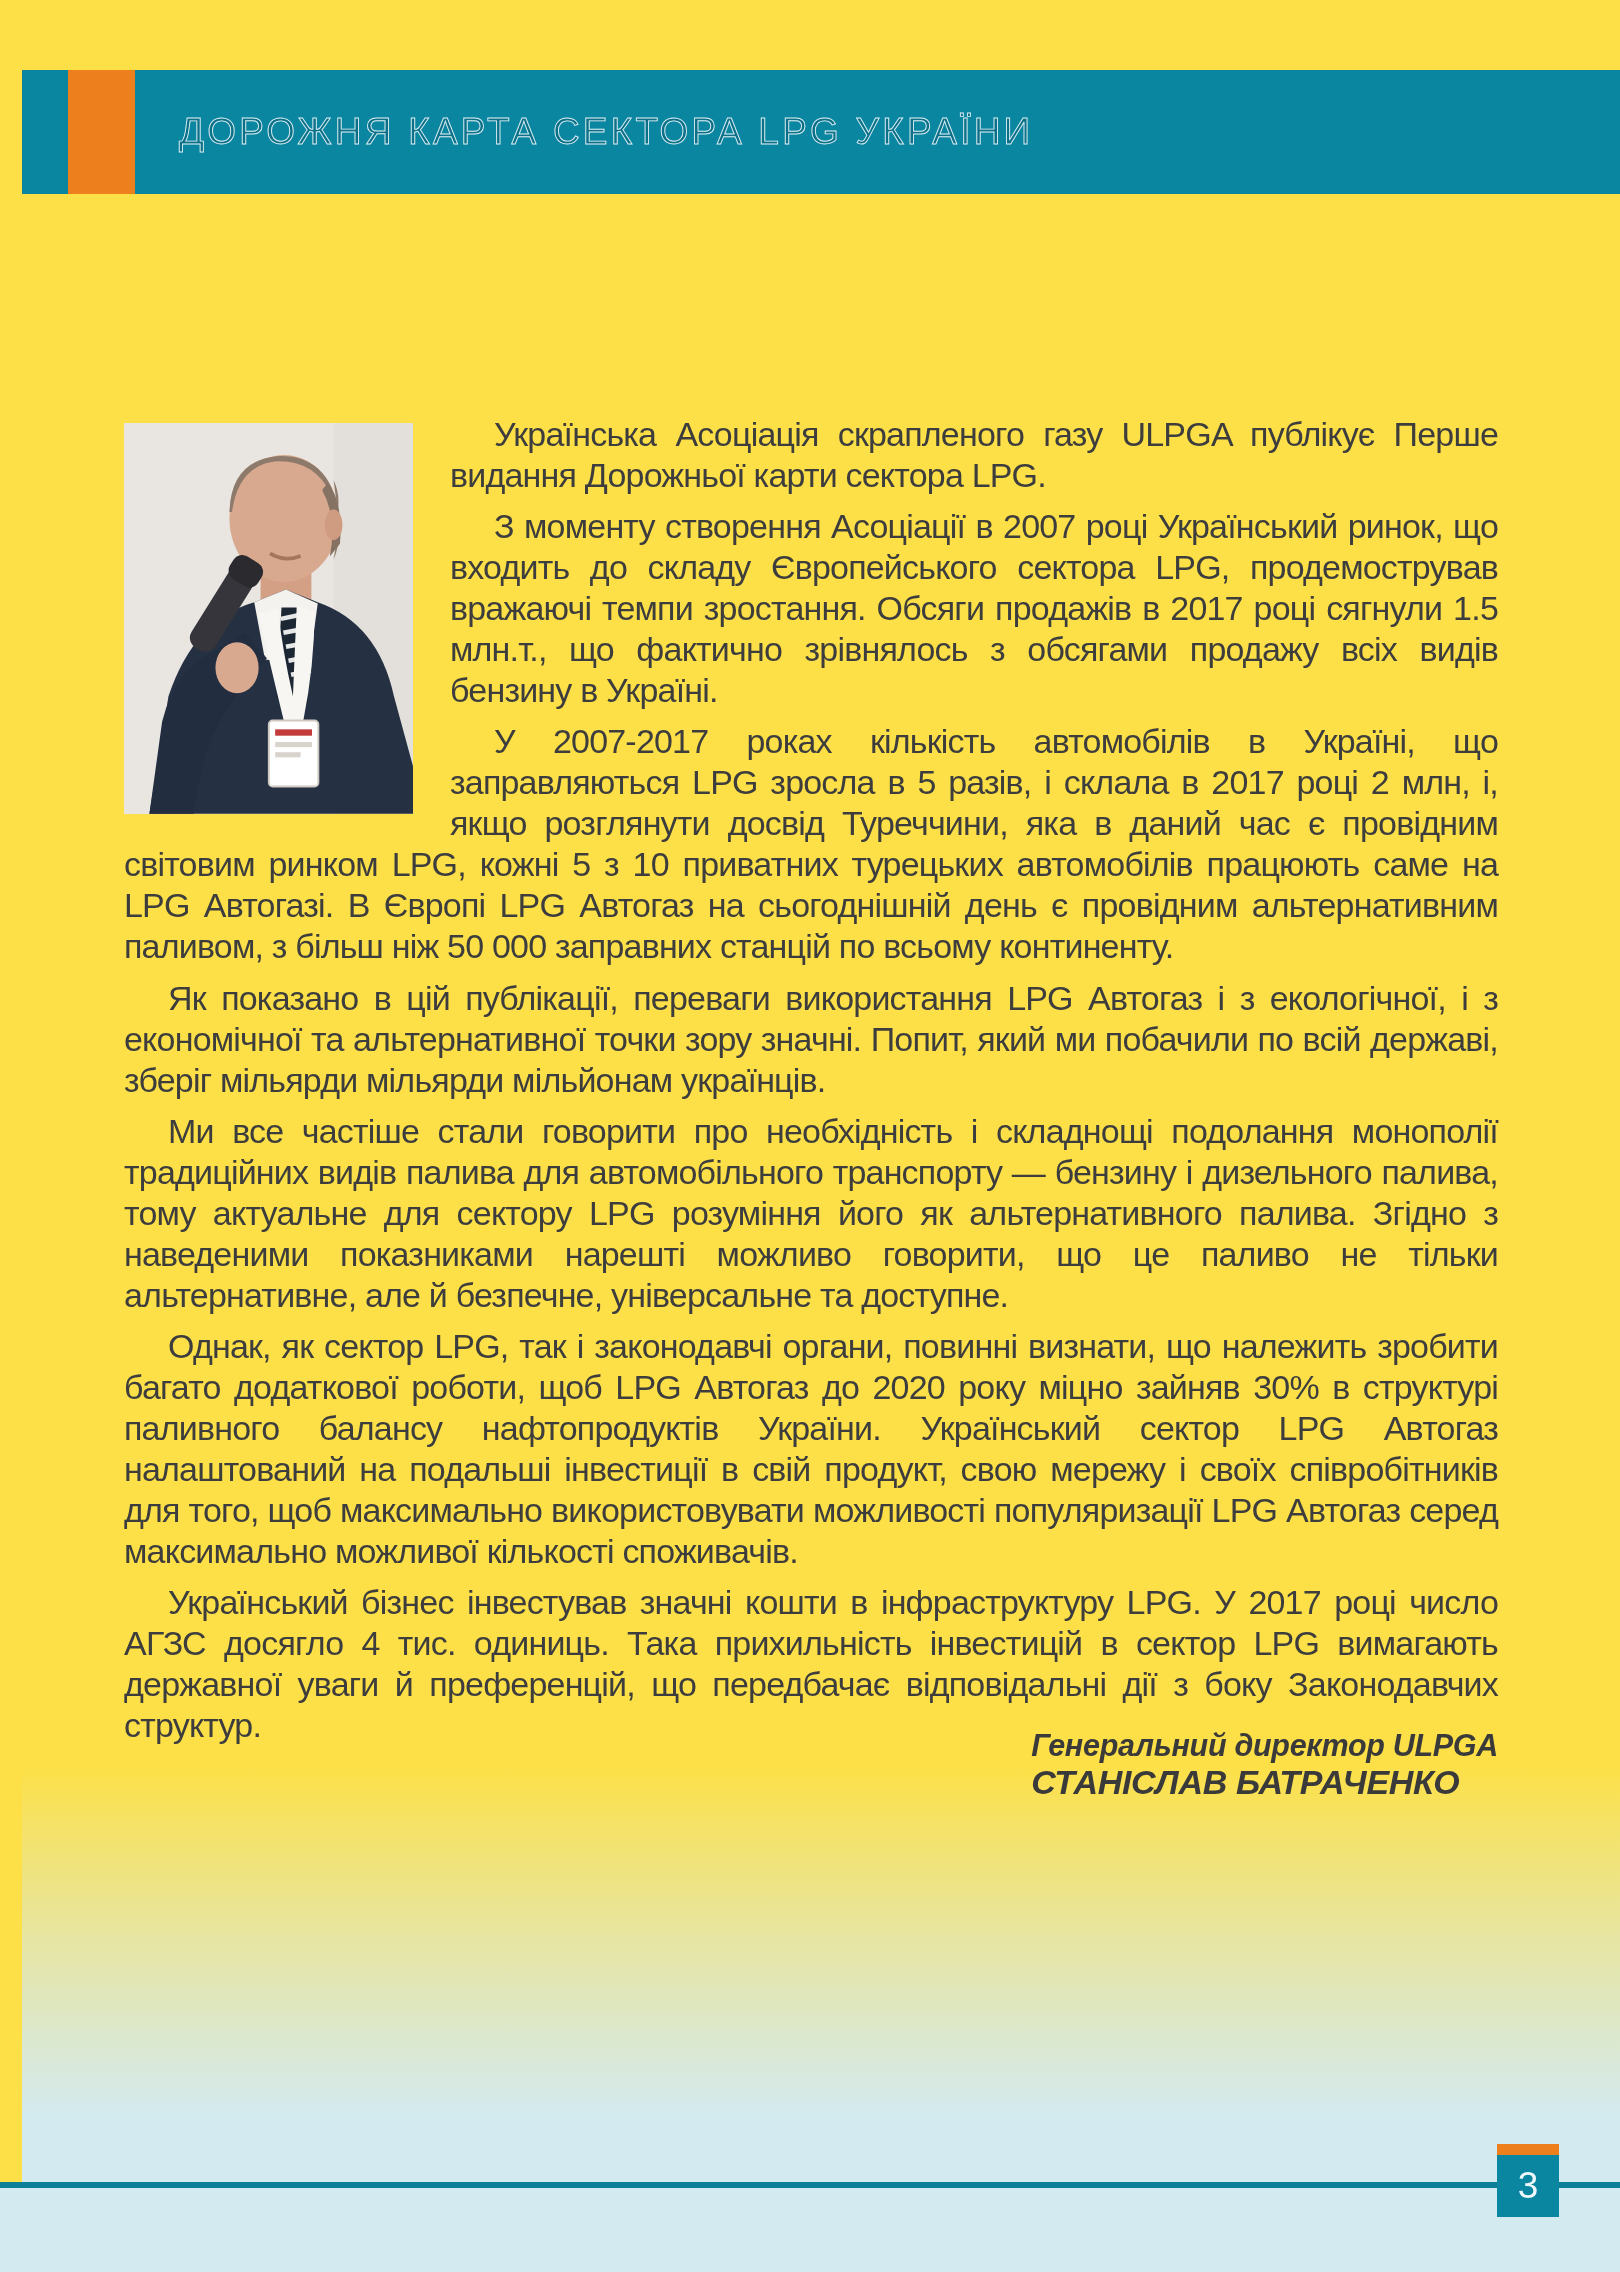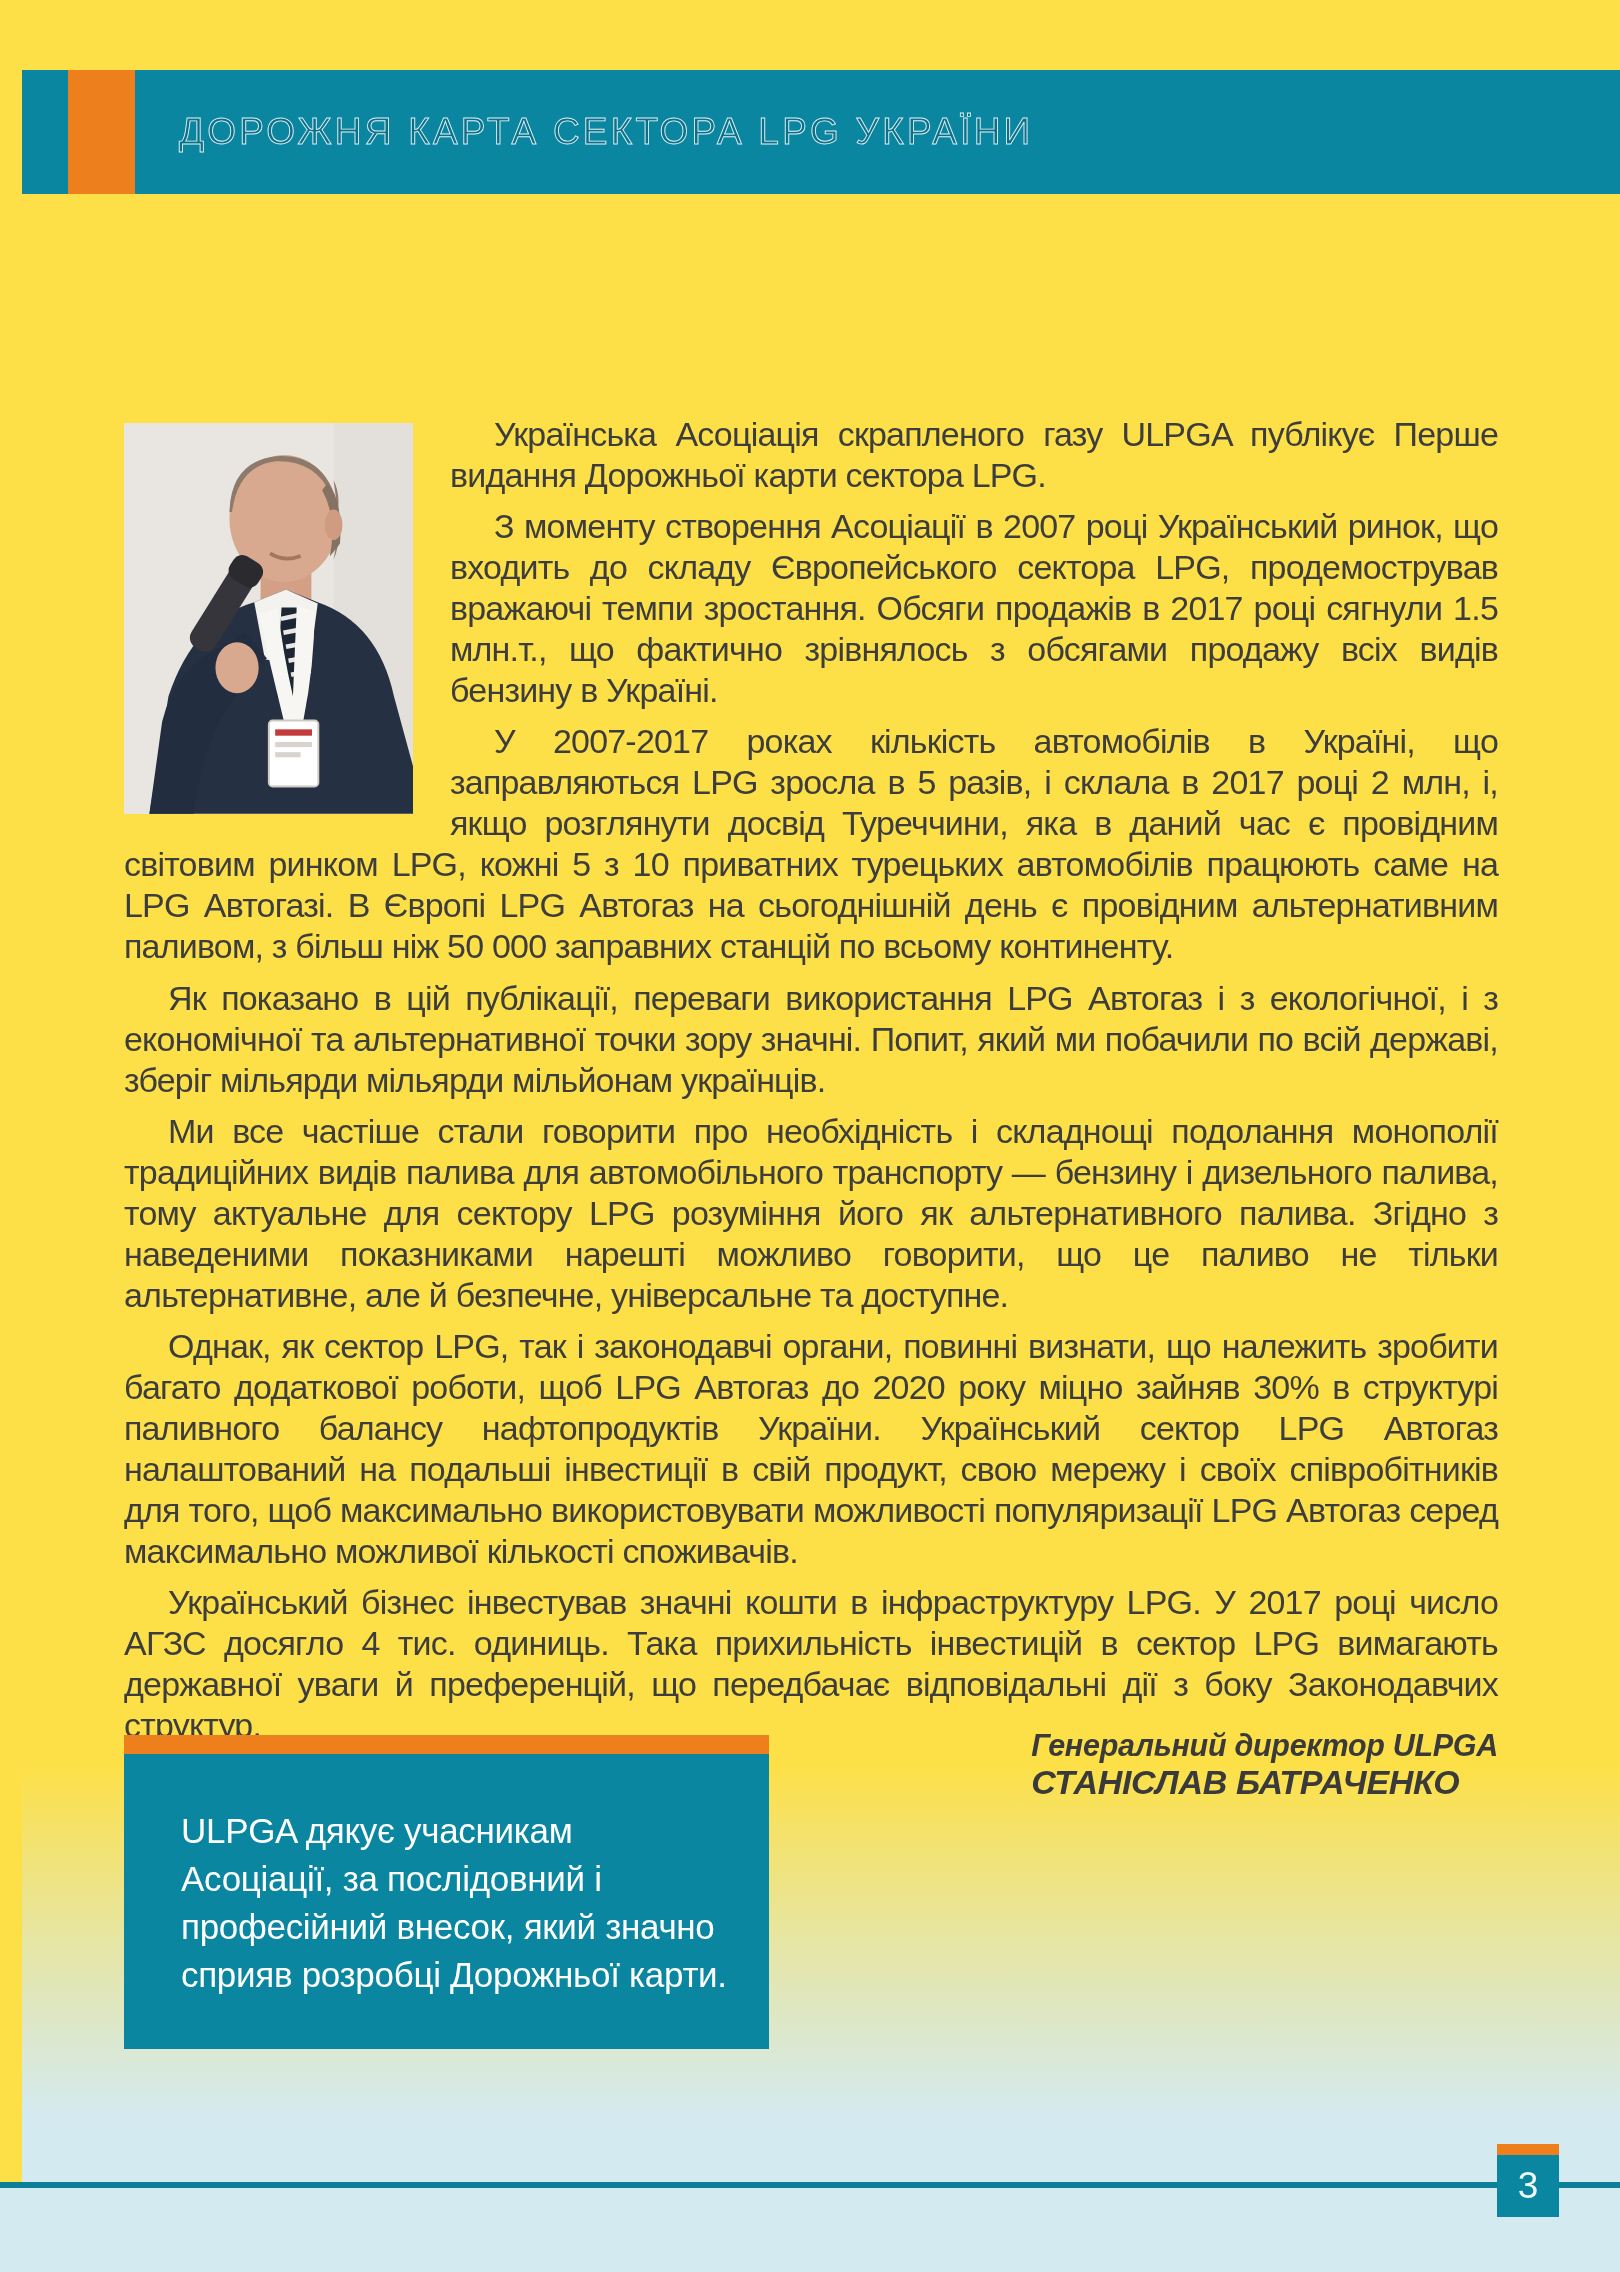--- a/index.html
+++ b/index.html
@@ -201,26 +201,20 @@
     <p>З моменту створення Асоціації в 2007 році Український ринок, що входить до складу Європейського сектора LPG, продемострував вражаючі темпи зростання. Обсяги продажів в 2017 році сягнули 1.5 млн.т., що фактично зрівнялось з обсягами продажу всіх видів бензину в Україні.</p>
     <p>У 2007-2017 роках кількість автомобілів в Україні, що заправляються LPG зросла в 5 разів, і склала в 2017 році 2 млн, і, якщо розглянути досвід Туреччини, яка в даний час є провідним світовим ринком LPG, кожні 5 з 10 приватних турецьких автомобілів працюють саме на LPG Автогазі. В Європі LPG Автогаз на сьогоднішній день є провідним альтернативним паливом, з більш ніж 50 000 заправних станцій по всьому континенту.</p>
     <p>Як показано в цій публікації, переваги використання LPG Автогаз і з екологічної, і з економічної та альтернативної точки зору значні. Попит, який ми побачили по всій державі, зберіг мільярди мільярди мільйонам українців.</p>
     <p>Ми все частіше стали говорити про необхідність і складнощі подолання монополії традиційних видів палива для автомобільного транспорту — бензину і дизельного палива, тому актуальне для сектору LPG розуміння його як альтернативного палива. Згідно з наведеними показниками нарешті можливо говорити, що це паливо не тільки альтернативне, але й безпечне, універсальне та доступне.</p>
     <p>Однак, як сектор LPG, так і законодавчі органи, повинні визнати, що належить зробити багато додаткової роботи, щоб LPG Автогаз до 2020 року міцно зайняв 30% в структурі паливного балансу нафтопродуктів України. Український сектор LPG Автогаз налаштований на подальші інвестиції в свій продукт, свою мережу і своїх співробітників для того, щоб максимально використовувати можливості популяризації LPG Автогаз серед максимально можливої кількості споживачів.</p>
     <p>Український бізнес інвестував значні кошти в інфраструктуру LPG. У 2017 році число АГЗС досягло 4 тис. одиниць. Така прихильність інвестицій в сектор LPG вимагають державної уваги й преференцій, що передбачає відповідальні дії з боку Законодавчих структур.</p>
   </div>
 
   <div class="bottom-gradient"></div>
 
-  <div class="quote-box">
-    <div class="quote-box-orange"></div>
-    <div class="quote-box-teal">
-      <div class="quote-text">ULPGA  дякує учасникам Асоціації, за послідовний і професійний внесок, який значно сприяв розробці Дорожньої карти.</div>
-    </div>
-  </div>
 
   <div class="signature">
     <div class="signature-role">Генеральний директор ULPGA</div>
     <div class="signature-name">СТАНІСЛАВ БАТРАЧЕНКО</div>
   </div>
 
   <div class="bottom-strip"></div>
   <div class="bottom-line"></div>
   <div class="page-num-box">
     <div class="page-num-orange"></div>

